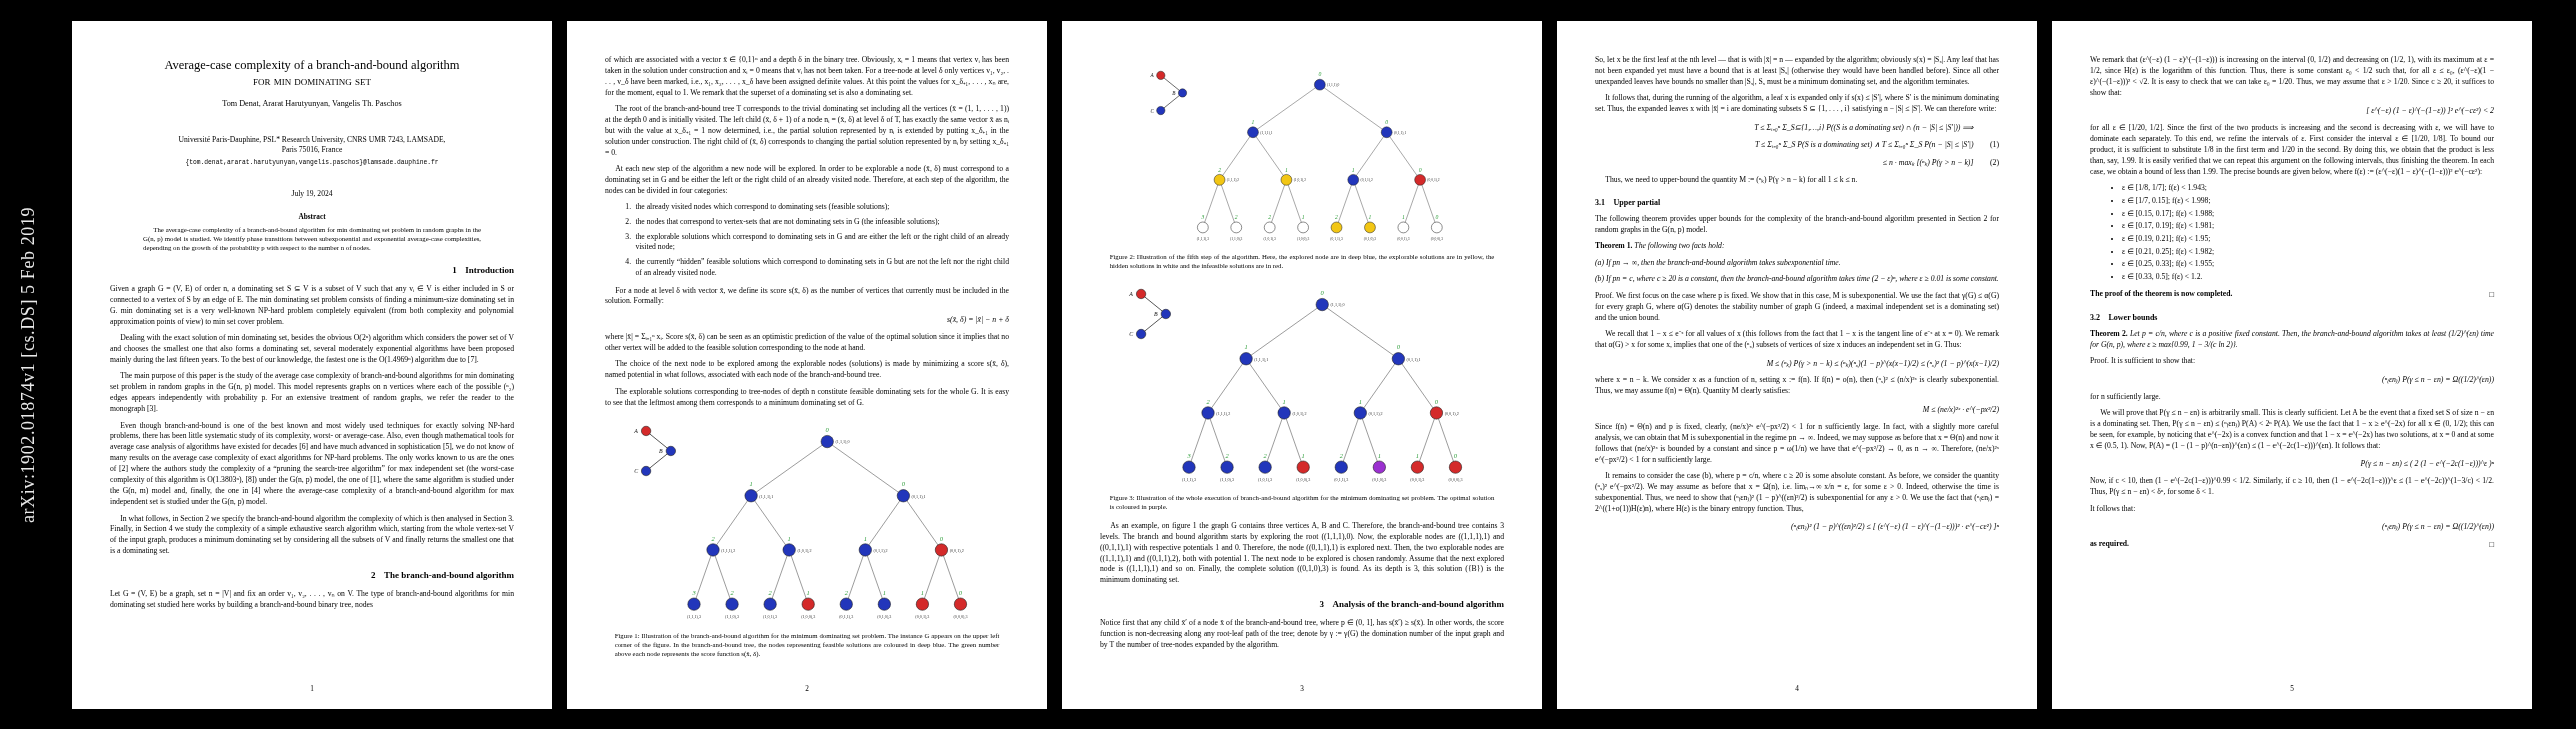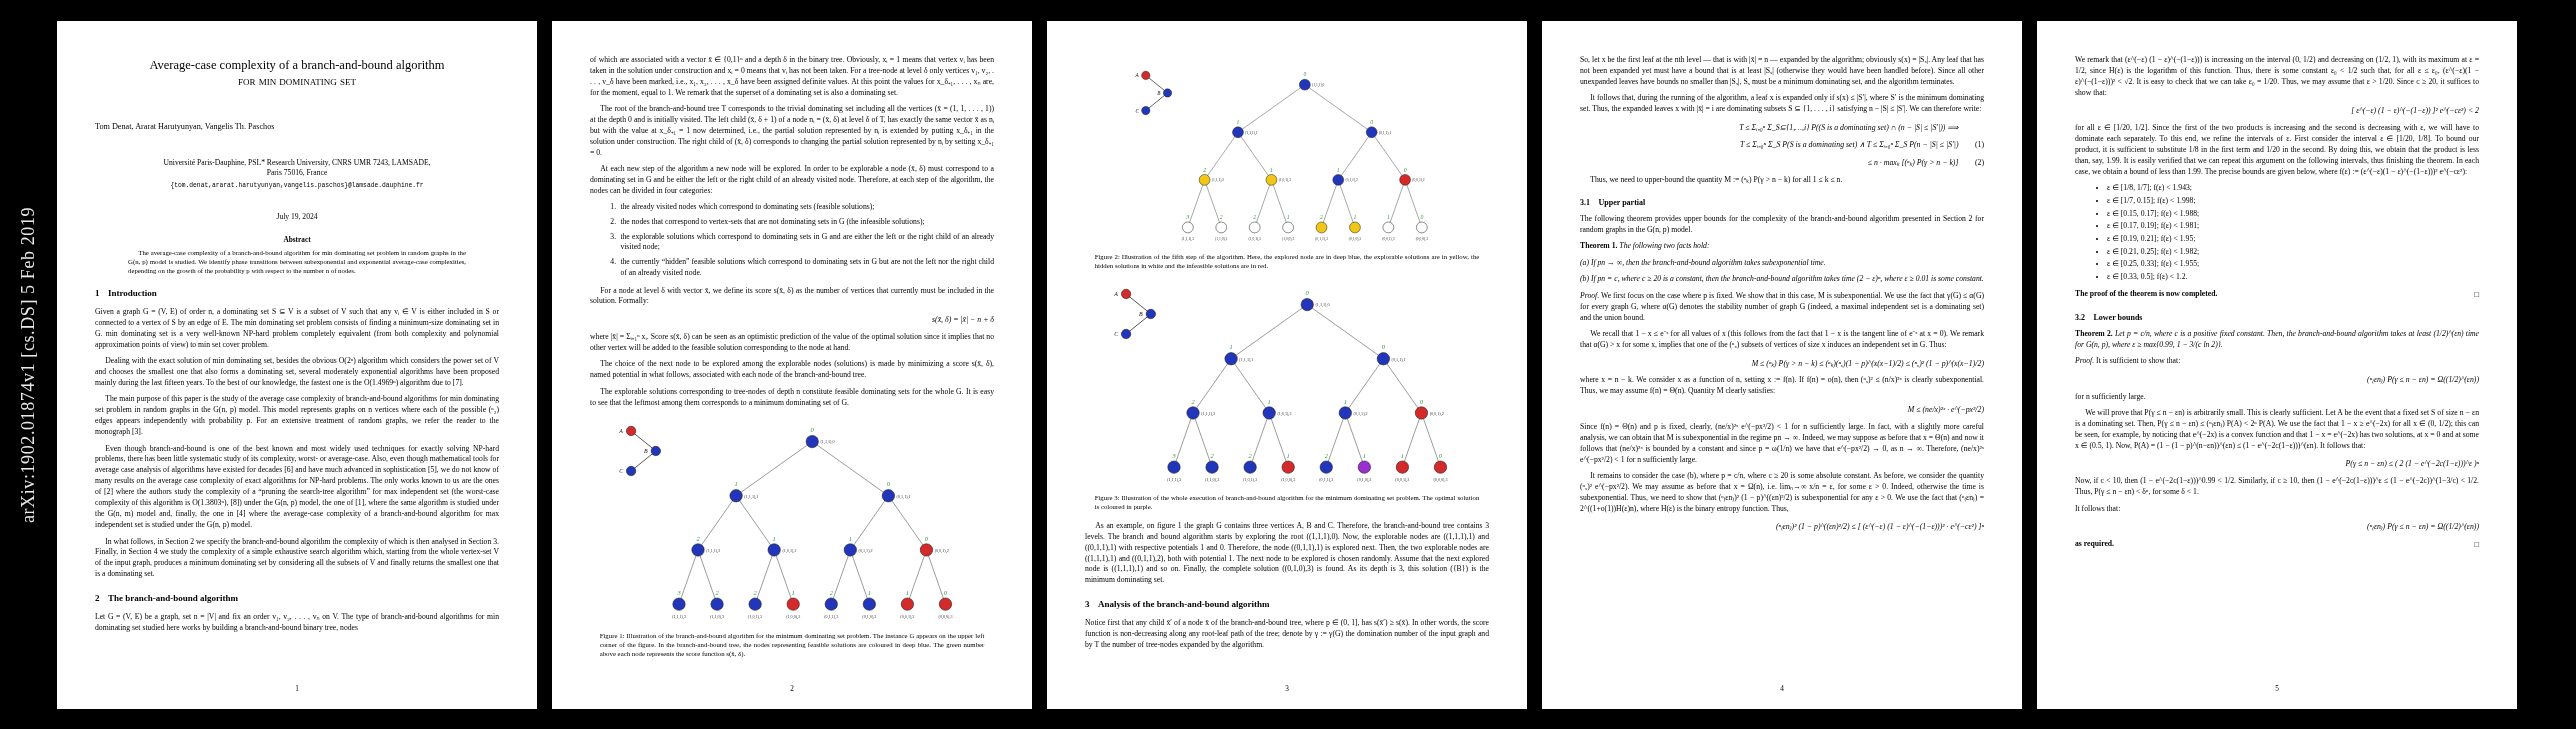--- a/index.html
+++ b/index.html
@@ -7,39 +7,39 @@
   body { background:#000; font-family:"Liberation Serif", serif; overflow:hidden; }
   .canvas { position:relative; width:2576px; height:729px; background:#000; }
 
   .watermark {
     position:absolute; left:28px; top:365px;
     transform:translate(-50%,-50%) rotate(-90deg);
     white-space:nowrap; color:#e9e9e9; font-size:18px; letter-spacing:0.6px;
     font-family:"Liberation Serif", serif;
   }
 
-  .pages { position:absolute; left:57px; top:20.7px; display:flex; gap:15px; }
+  .pages { position:absolute; left:72px; top:20.7px; display:flex; gap:15px; }
   .page {
     width:480px; height:688px; background:#fff; color:#000;
     padding:34px 38px 24px 38px; position:relative;
     font-size:7.7px; line-height:1.42; text-align:justify;
   }
   .pageno { position:absolute; bottom:14.6px; left:0; right:0; text-align:center; font-size:7.3px; }
 
   .title { text-align:center; font-size:12.5px; line-height:1.3; margin-top:2.4px; }
   .sc { font-variant:small-caps; }
-  .authors { font-size:8.2px; margin-top:31px; }
+  .authors { text-align:center; font-size:8.2px; margin-top:8px; }
   .affil { text-align:center; font-size:7.6px; margin-top:26px; line-height:1.35; }
   .emails { text-align:center; font-family:"Liberation Mono", monospace; font-size:6.3px; margin-top:3.6px; }
   .date { text-align:center; font-size:7.6px; margin:21px 0 12px; }
 
   .abstract { margin:0 33px 3.6px 33px; font-size:6.8px; line-height:1.34; }
   .abstract-title { text-align:center; font-weight:bold; font-size:7.3px; margin-bottom:3.6px; }
 
-  h2.sec { font-size:9px; font-weight:bold; margin:12px 0 6.7px; text-align:left; }
+  h2.sec { font-size:9px; font-weight:bold; margin:12px 0 6.7px; text-align:right; }
   h3.subsec { font-size:8px; font-weight:bold; margin:11px 0 6px; text-align:left; }
   .secnum { margin-right:8.5px; }
 
   p.body { margin:0 0 5.5px; }
   .indent { text-indent:10.3px; }
   .it { font-style:italic; }
 
   ol.cats { margin:2.4px 0 6.7px 28px; }
   ol.cats li { margin-bottom:3.6px; padding-left:2.4px; }
 
@@ -49,21 +49,21 @@
   .displaymath { display:flex; align-items:center; margin:6.7px 0; font-style:italic; font-size:7.8px; }
   .displaymath .eq { flex:1; text-align:right; }
   .displaymath .tag { width:25.5px; text-align:right; font-style:normal; }
 
   .figwrap { text-align:center; margin:9.7px 0 2.4px; }
   .caption { font-size:6.8px; line-height:1.32; margin:3.6px 9.7px 8.5px; text-align:justify; }
 
   .thm { margin:6.7px 0 3.6px; }
   .thm .head { font-weight:bold; }
   .thm-item { margin:0 0 3px 20.7px; font-style:italic; }
-  .proof-head { font-style:italic; }
+  .proof-head { }
 
   .qedline { display:flex; margin:1.2px 0 6px;font-weight:bold; }
   .qedline .txt { flex:1; text-align:left; }
   .qedline .qed { margin-left:auto; font-size:8px; }
 
   svg text { font-family:"Liberation Serif", serif; }
 </style>
 </head>
 <body>
 

